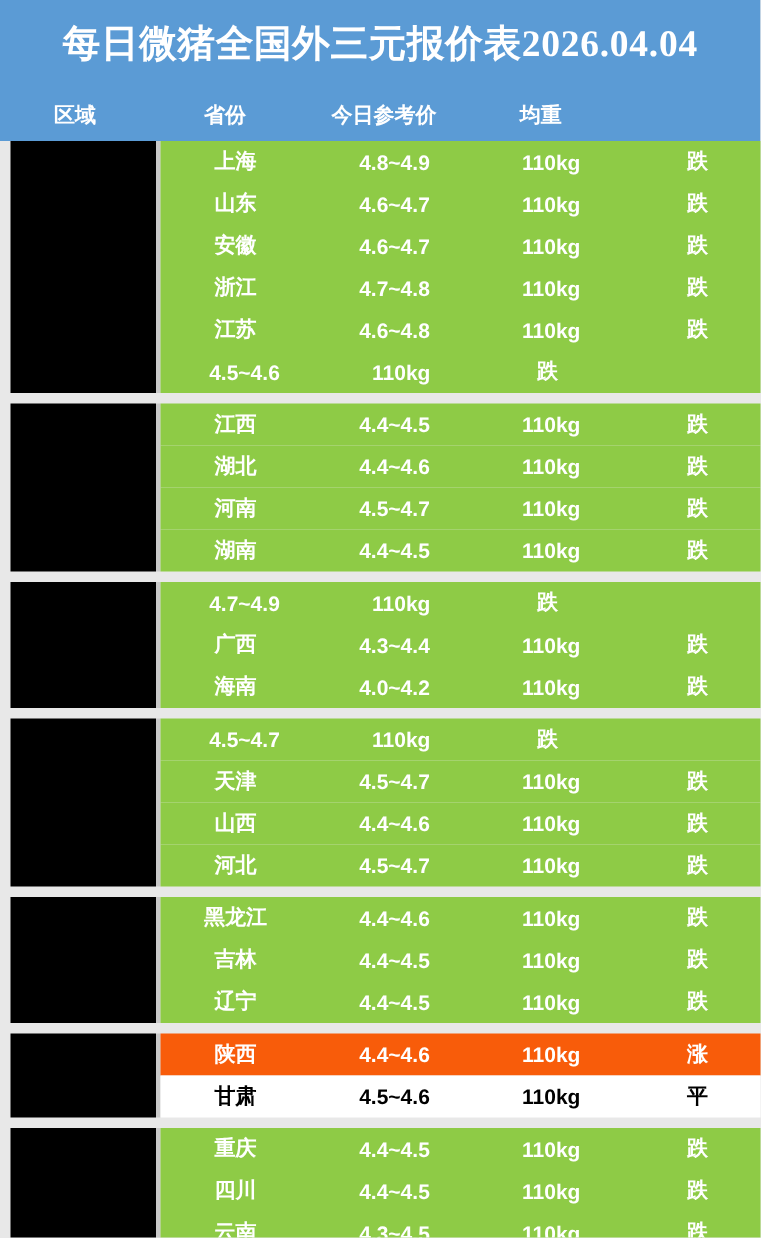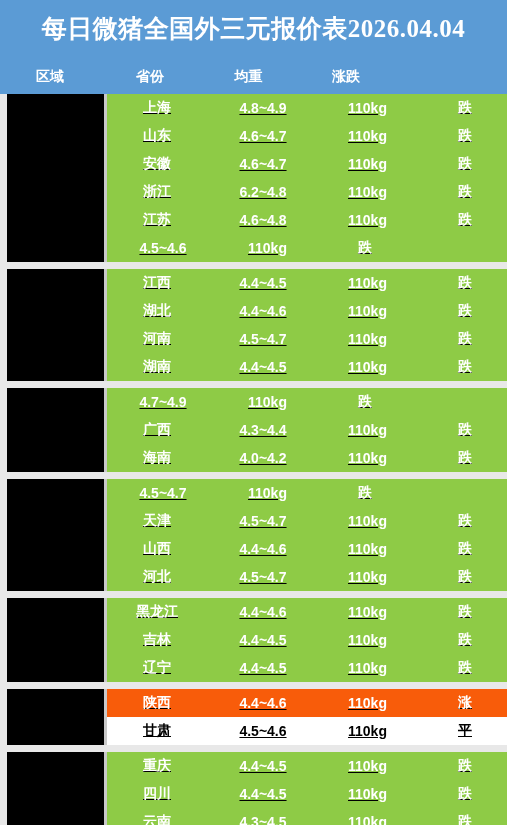--- a/index.html
+++ b/index.html
@@ -75,21 +75,20 @@
     top: 94px;
     width: 507px;
     height: 731px;
   }
 
   .group {
     position: relative;
     width: 507px;
     display: flex;
     margin-bottom: 7px;
-    text-decoration: underline;
   }
   .group:last-child { margin-bottom: 0; }
 
   
   .region-block {
     width: 97px;
     margin-left: 7px;
     background: #000000;
     flex: 0 0 auto;
   }
@@ -135,22 +134,22 @@
 <body>
 
 <div id="app">
 
   <div class="banner">
     <div class="banner-title">每日微猪全国外三元报价表2026.04.04</div>
 
     <div class="head-row">
       <div class="head-cell c-region">区域</div>
       <div class="head-cell c-prov">省份</div>
+      <div class="head-cell c-price">今日参考价</div>
       <div class="head-cell c-weight">均重</div>
-      <div class="head-cell c-chg">涨跌</div>
     </div>
   </div>
 
   <div class="body" id="table-body">
       <div class="group">
         <div class="region-block" style="height: 168px;"></div>
         <div class="gutter" style="height: 168px;"></div>
         <div class="rows">
           <div class="row">
             <div class="cell cell-prov">上海</div>
@@ -165,21 +164,21 @@
             <div class="cell cell-chg">跌</div>
           </div>
           <div class="row">
             <div class="cell cell-prov">安徽</div>
             <div class="cell cell-price">4.6~4.7</div>
             <div class="cell cell-weight">110kg</div>
             <div class="cell cell-chg">跌</div>
           </div>
           <div class="row">
             <div class="cell cell-prov">浙江</div>
-            <div class="cell cell-price">6.2~4.8</div>
+            <div class="cell cell-price">4.7~4.8</div>
             <div class="cell cell-weight">110kg</div>
             <div class="cell cell-chg">跌</div>
           </div>
           <div class="row">
             <div class="cell cell-prov">江苏</div>
             <div class="cell cell-price">4.6~4.8</div>
             <div class="cell cell-weight">110kg</div>
             <div class="cell cell-chg">跌</div>
           </div>
           <div class="row">

